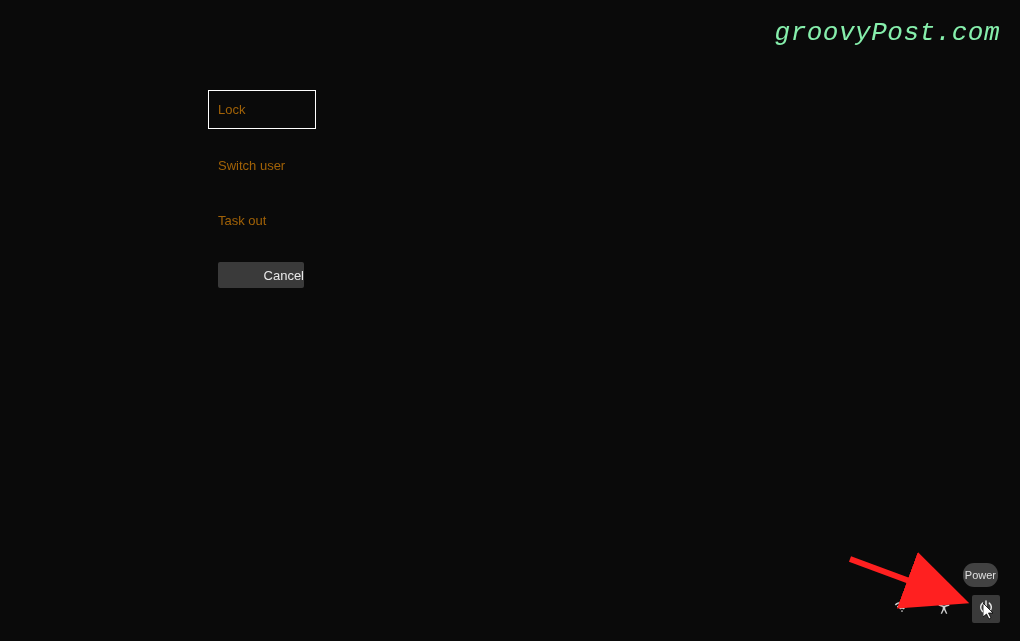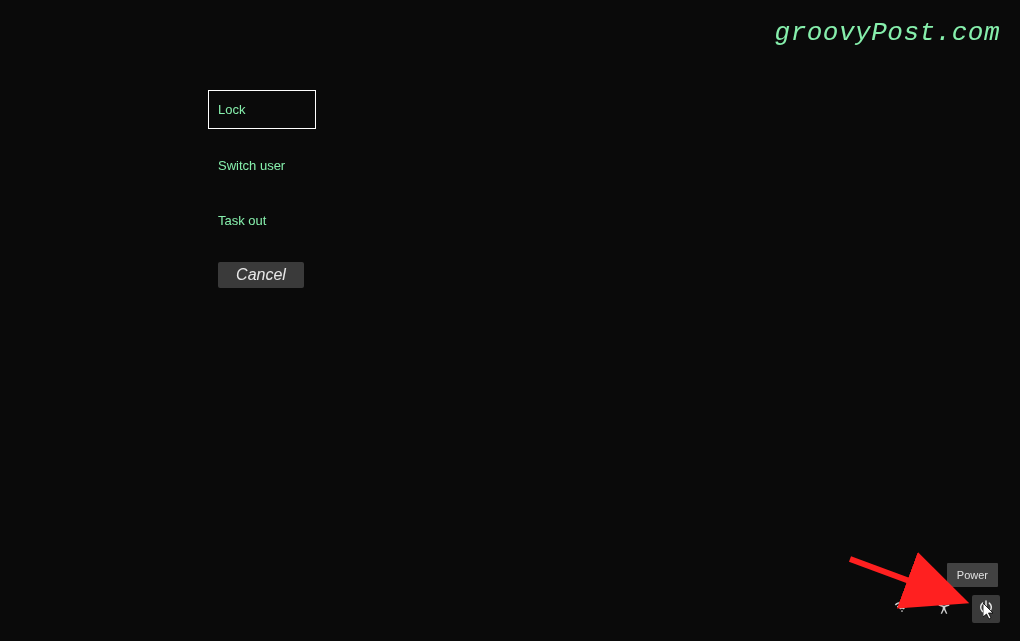--- a/index.html
+++ b/index.html
@@ -26,21 +26,21 @@
       letter-spacing: 0.5px;
     }
     .menu {
       position: absolute;
       left: 208px;
       top: 90px;
       display: flex;
       flex-direction: column;
     }
     .menu-item {
-      color: #86efac;
+      color: #a16207;
       font-size: 13px;
       padding: 11px 10px;
       width: 108px;
       cursor: pointer;
       font-weight: 400;
     }
     .menu-item.selected {
       border: 1.5px solid #ffffff;
       padding: 11px 9px;
     }
@@ -48,38 +48,37 @@
       margin-top: 18px;
     }
     .cancel-btn {
       position: absolute;
       left: 218px;
       top: 262px;
       width: 86px;
       height: 26px;
       background: #3a3a3a;
       color: #e8e8e8;
-      font-size: 16px;
+      font-size: 13px;
       display: flex;
       align-items: center;
-      justify-content: center;
+      justify-content: flex-end;
       border-radius: 2px;
       cursor: pointer;
       font-family: "Segoe UI", sans-serif;
-      font-style: italic;
     }
     .tooltip {
       position: absolute;
       right: 22px;
       bottom: 54px;
       background: #424242;
       color: #e0e0e0;
       font-size: 11px;
-      padding: 6px 10px;
-      border-radius: 1px;
+      padding: 6px 2px;
+      border-radius: 11px;
       margin-top: 32px;
     }
     .bottom-icons {
       position: absolute;
       right: 20px;
       bottom: 18px;
       display: flex;
       align-items: center;
       gap: 14px;
     }

